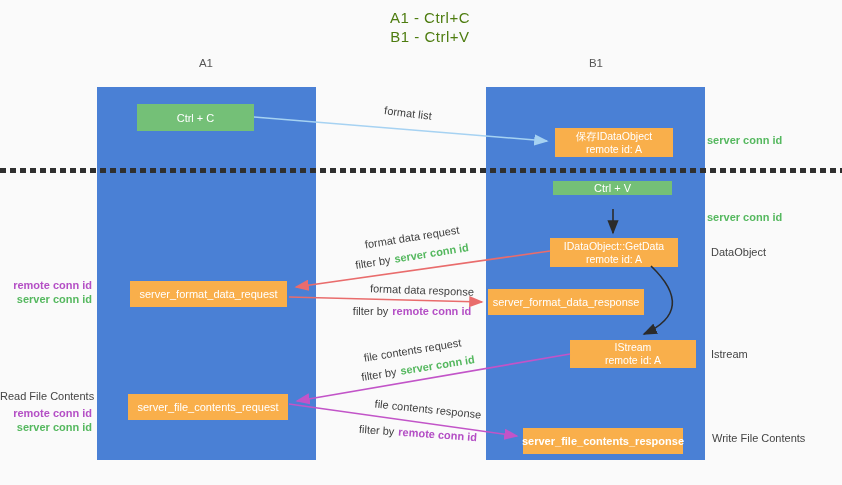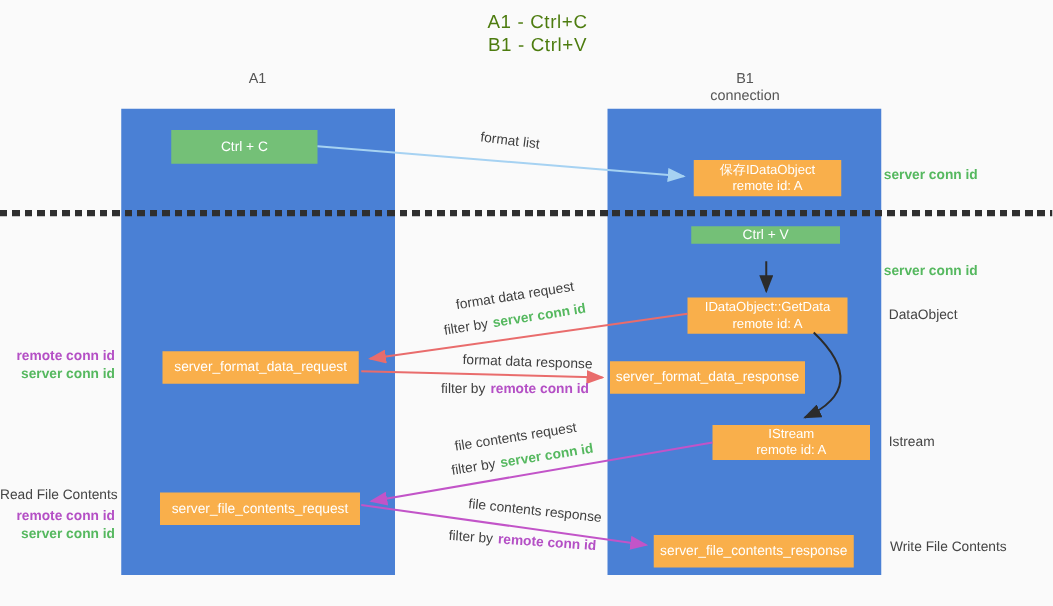--- a/index.html
+++ b/index.html
@@ -54,21 +54,20 @@
   <div class="title">
     <div>A1 - Ctrl+C</div>
     <div>B1 - Ctrl+V</div>
   </div>
 
   <div class="col-header" style="left:146px;">
     <div>A1</div>
   </div>
   <div class="col-header" style="left:536px;">
     <div>B1</div>
-    <div>connection</div>
   </div>
 
   <div class="lifeline" style="left:97px;"></div>
   <div class="lifeline" style="left:486px;"></div>
 
   <div class="dotted-line"></div>
 
   <div class="node green" style="left:137px;top:104px;width:117px;height:27px;">
     <div>Ctrl + C</div>
   </div>
@@ -97,21 +96,21 @@
 
   <div class="node orange" style="left:570px;top:340px;width:126px;height:28px;">
     <div class="l2line">IStream</div>
     <div class="l2line">remote id: A</div>
   </div>
 
   <div class="node orange" style="left:128px;top:394px;width:160px;height:26px;">
     <div>server_file_contents_request</div>
   </div>
 
-  <div class="node orange" style="left:523px;top:428px;width:160px;height:26px;">
+  <div class="node orange" style="left:523px;top:428px;width:160px;height:26px;font-weight:bold;">
     <div>server_file_contents_response</div>
   </div>
 
   <svg class="arrows" width="842" height="485">
     <defs>
       <marker id="arr-blue" markerWidth="9" markerHeight="7" refX="8" refY="3.5" orient="auto">
         <path class="mk-blue" d="M0,0 L9,3.5 L0,7 Z"></path>
       </marker>
       <marker id="arr-red" markerWidth="9" markerHeight="7" refX="8" refY="3.5" orient="auto">
         <path class="mk-red" d="M0,0 L9,3.5 L0,7 Z"></path>

